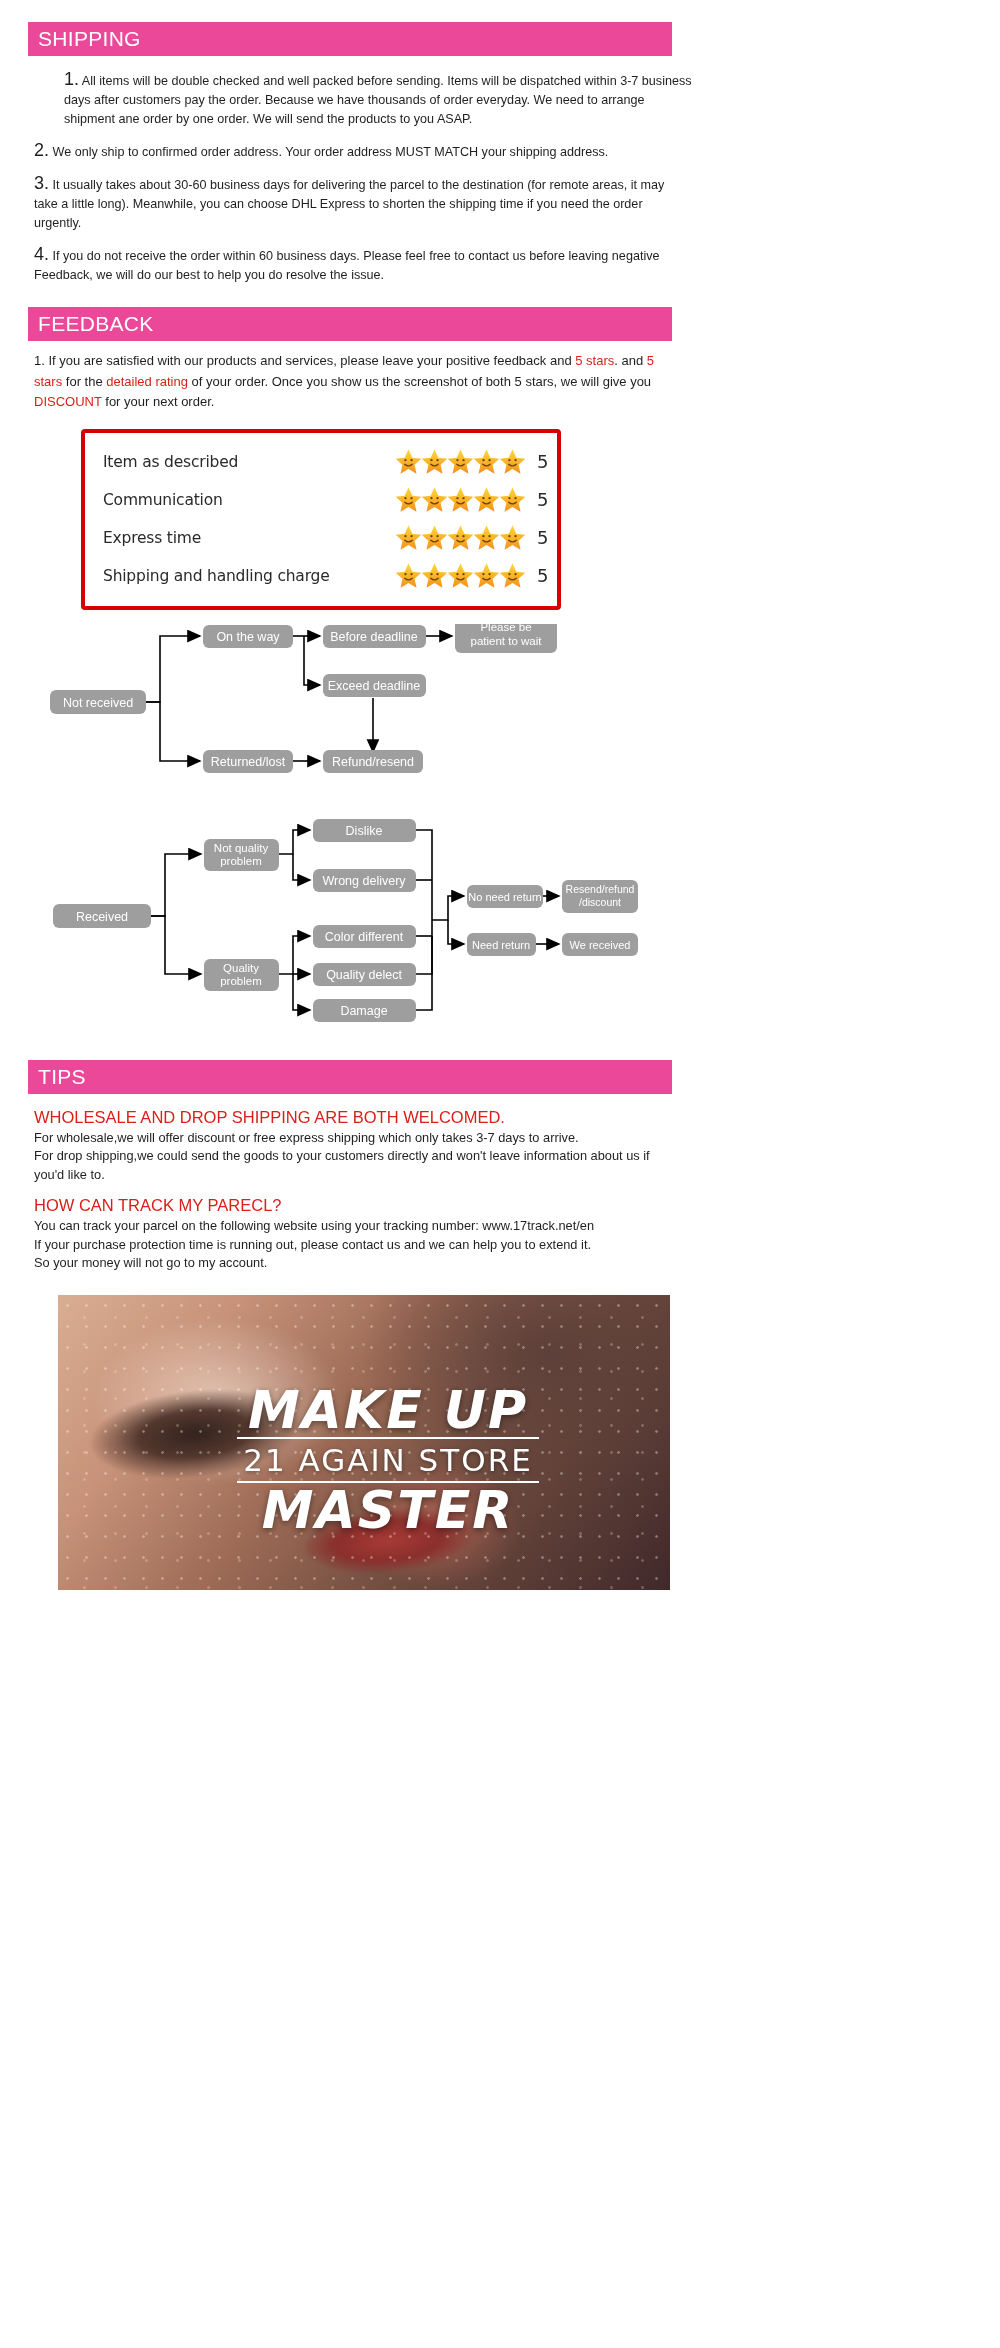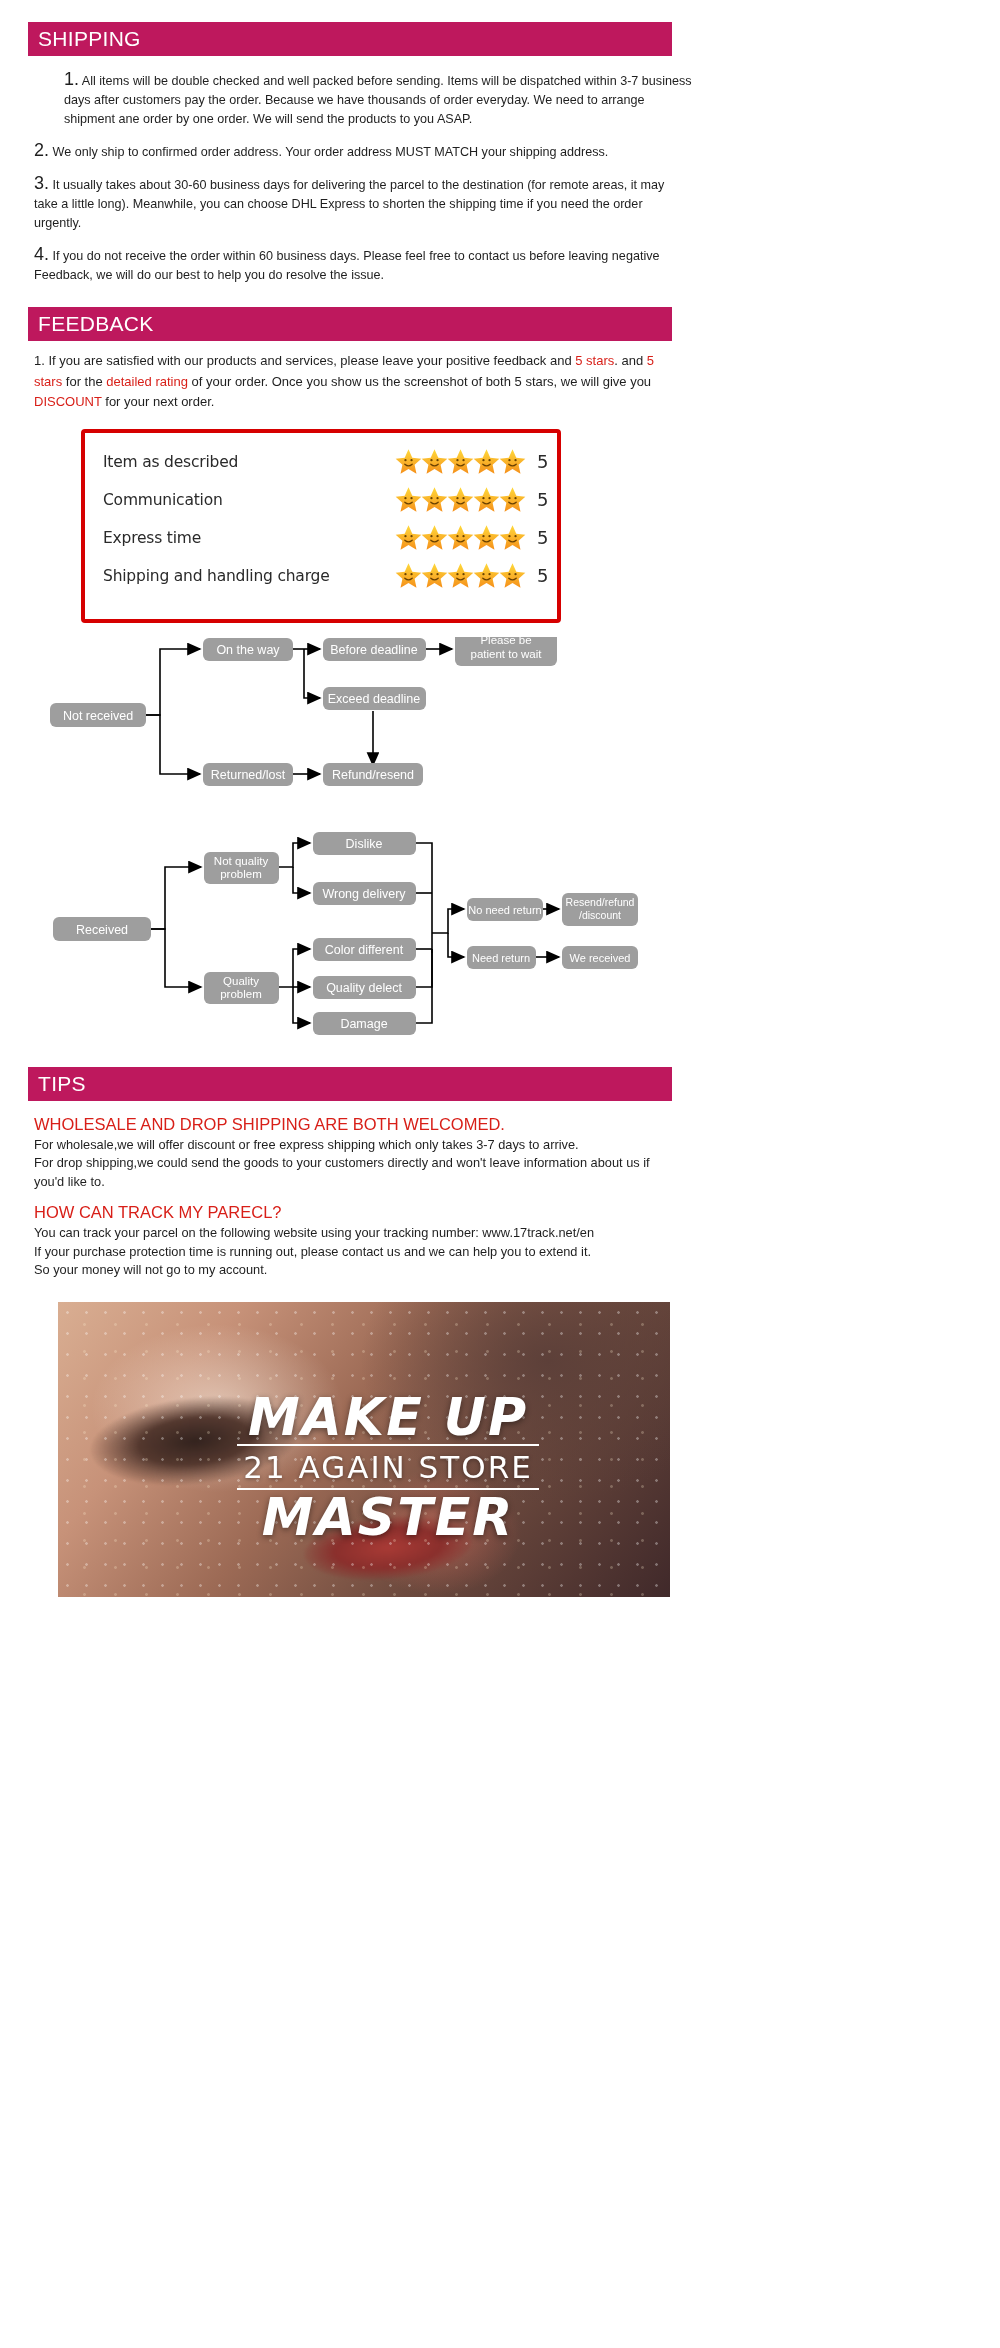--- a/index.html
+++ b/index.html
@@ -17,21 +17,21 @@
     overflow: hidden;
   }
   .page {
     width: 680px;
     margin: 0 auto 0 0;
     padding-left: 28px;
     padding-top: 22px;
   }
   
   .bar {
-    background: #be185d;
+    background: #ec4899;
     color: #ffffff;
     height: 34px;
     line-height: 34px;
     padding-left: 10px;
     font-size: 21px;
     font-weight: 400;
     letter-spacing: 0.3px;
     width: 644px;
   }
   
@@ -58,21 +58,21 @@
     margin: 10px 0 0 6px;
     color: #1f1f1f;
   }
 
   
   .star-box {
     margin: 16px 0 0 53px;
     width: 480px;
     border: 4px solid #d60000;
     border-radius: 4px;
-    padding: 10px 0 24px 0;
+    padding: 10px 0 11px 0;
     background: #fff;
   }
   .star-row {
     display: flex;
     align-items: center;
     height: 38px;
     padding: 0 14px 0 18px;
   }
   .star-label {
     font-size: 15.5px;
@@ -507,21 +507,21 @@
         <text x="572" y="75" font-family="Liberation Sans, sans-serif" font-size="10.5" fill="#fff" text-anchor="middle">Resend/refund</text>
         <text x="572" y="88" font-family="Liberation Sans, sans-serif" font-size="10.5" fill="#fff" text-anchor="middle">/discount</text>
       </g>
       <g>
         <rect x="534" y="115" width="76" height="23" rx="6" fill="#9e9e9e"></rect>
         <text x="572" y="131" font-family="Liberation Sans, sans-serif" font-size="11" fill="#fff" text-anchor="middle">We received</text>
       </g>
     </svg>
   </div>
 
-  <div class="bar" style="margin-top:16px;">TIPS</div>
+  <div class="bar" style="margin-top:22px;">TIPS</div>
 
   <div class="tips-h tips-first">WHOLESALE AND DROP SHIPPING ARE BOTH WELCOMED.</div>
   <div class="tips-p" style="white-space:pre-line;">For wholesale,we will offer discount or free express shipping which only takes 3-7 days to arrive.
 For drop shipping,we could send the goods to your customers directly and won't leave information about us if you'd like to.</div>
 
   <div class="tips-h">HOW CAN TRACK MY PARECL?</div>
   <div class="tips-p" style="white-space:pre-line;">You can track your parcel on the following website using your tracking number: www.17track.net/en</div>
 
   <div class="tips-p" style="white-space:pre-line;">If your purchase protection time is running out, please contact us and we can help you to extend it.
 So your money will not go to my account.</div>

